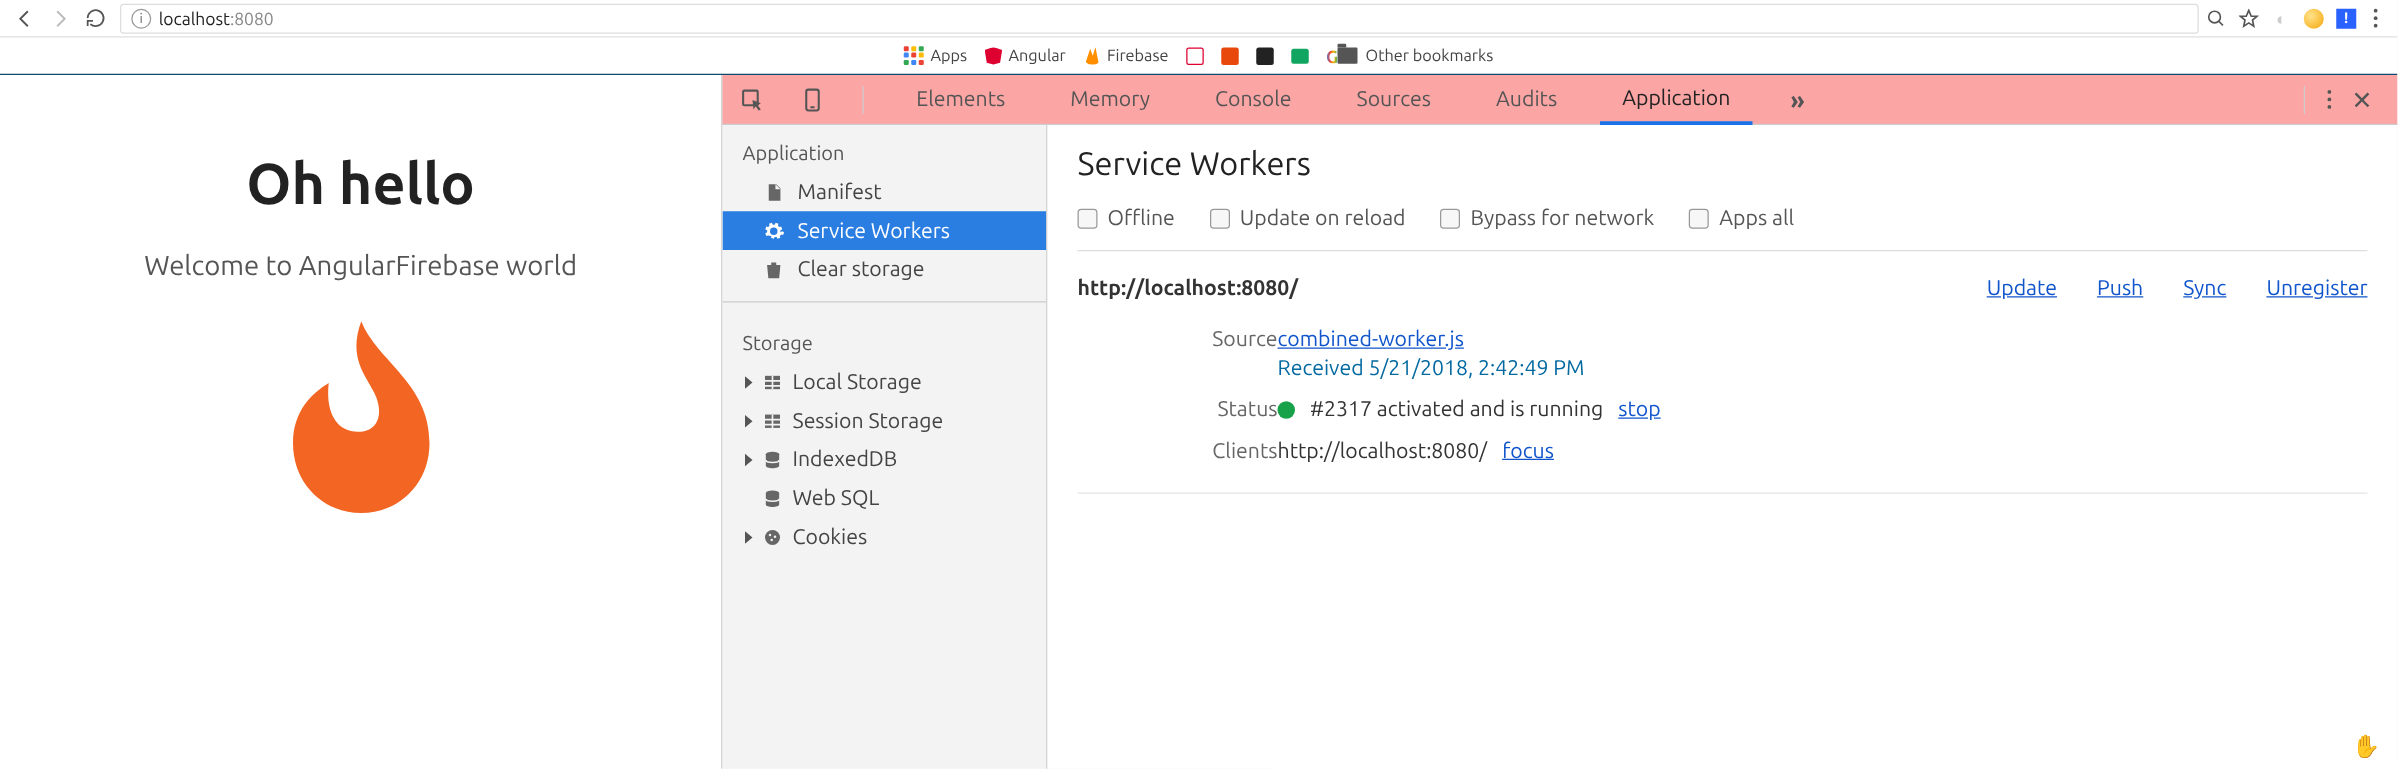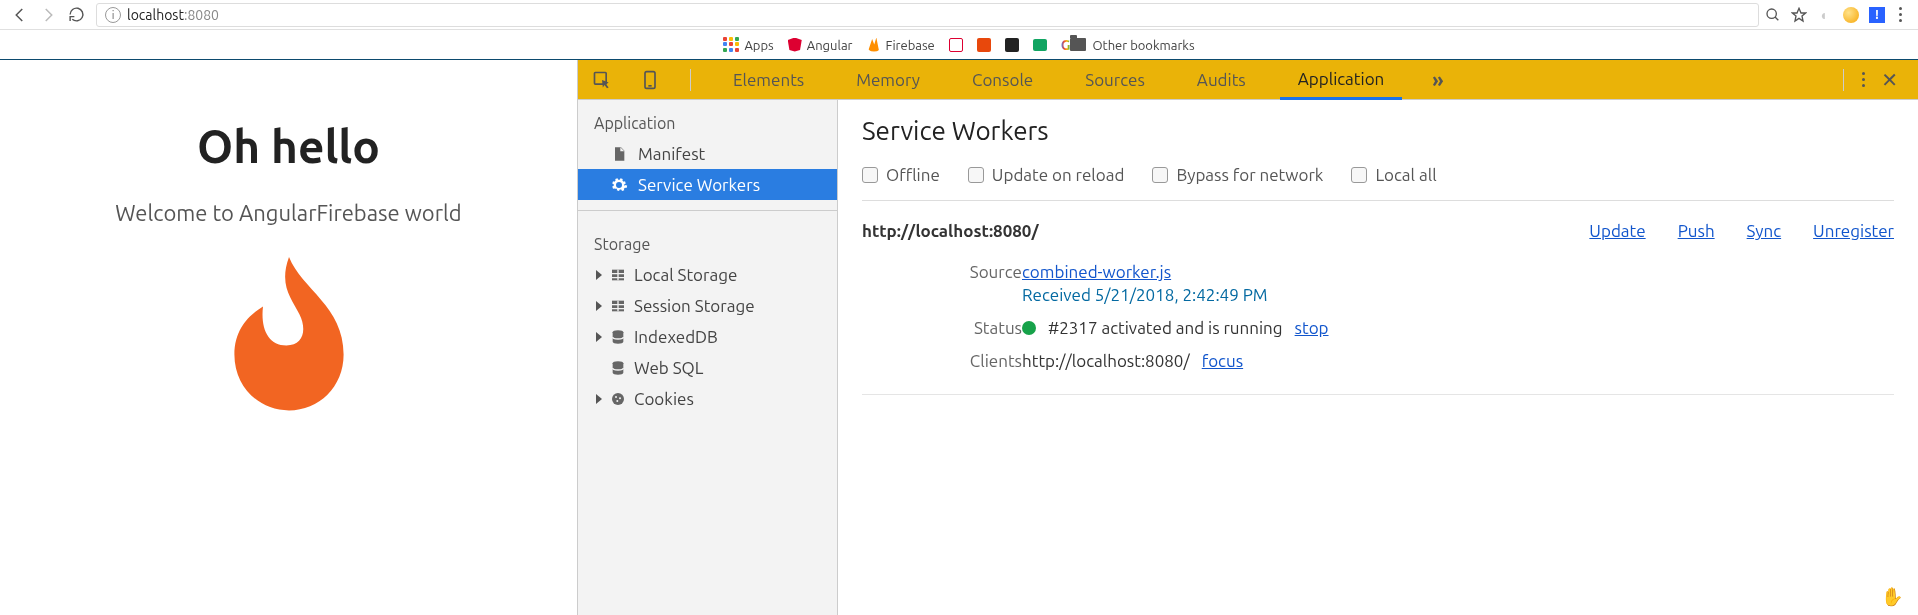--- a/index.html
+++ b/index.html
@@ -38,21 +38,21 @@
   
   .main { flex:1; display:flex; min-height:0; }
   .page { width:577px; display:flex; flex-direction:column; align-items:center; padding-top:60px; }
   .page h1 { font-size:46px; font-weight:700; color:#222; margin-bottom:28px; }
   .page p { font-size:22px; color:#555; margin-bottom:30px; }
   .flame { width:130px; height:160px; }
   .flame path { fill:#f26522; }
 
   
   .dt { flex:1; display:flex; flex-direction:column; border-left:1px solid #ccc; background:#f3f3f3; }
-  .dt-tabs { height:40px; display:flex; align-items:center; border-bottom:1px solid #ccc; padding:0 8px; gap:16px; background:#eab308; }
+  .dt-tabs { height:40px; display:flex; align-items:center; border-bottom:1px solid #ccc; padding:0 8px; gap:16px; background:#fca5a5; }
   .dt-ic { width:32px; height:32px; display:flex; align-items:center; justify-content:center; cursor:pointer; color:#555; }
   .dt-sep { width:1px; height:22px; background:#ccc; margin:0 8px; }
   .dt-tab { padding:0 18px; height:40px; display:flex; align-items:center; font-size:17px; color:#555; cursor:pointer; }
   .dt-tab.active { color:#222; border-bottom:3px solid #1a73e8; }
   .dt-more { padding:0 14px; font-size:20px; font-weight:bold; cursor:pointer; color:#555;}
   .dt-right { margin-left:auto; display:flex; align-items:center; gap:6px; padding-right:6px; }
   .close-x { font-size:20px; cursor:pointer; color:#555; padding:0 6px;}
 
   .dt-body { flex:1; display:flex; min-height:0; }
 
@@ -241,20 +241,28 @@
           <span>Manifest</span>
         </div>
         <div class="sb-item selected">
           <span class="sb-ic">
               <svg width="18" height="18" viewBox="0 0 24 24" fill="#fff">
                 <path d="M12 8a4 4 0 100 8 4 4 0 000-8zm9 4l2 1-1 3-2-.5a8 8 0 01-1.5 1.5l.5 2-3 1-1-2a8 8 0 01-2 0l-1 2-3-1 .5-2A8 8 0 016 16.5L4 17l-1-3 2-1a8 8 0 010-2l-2-1 1-3 2 .5A8 8 0 017.5 6L7 4l3-1 1 2a8 8 0 012 0l1-2 3 1-.5 2A8 8 0 0118 7.5l2-.5 1 3-2 1a8 8 0 010 2z"></path>
               </svg>
             </span>
           <span>Service Workers</span>
         </div>
+        <div class="sb-item">
+          <span class="sb-ic">
+              <svg width="16" height="18" viewBox="0 0 24 24" fill="#666">
+                <path d="M4 6h16l-1.5 16h-13zM9 3h6v3H9z"></path>
+              </svg>
+            </span>
+          <span>Clear storage</span>
+        </div>
 
         <div class="sb-hr"></div>
         <div class="sb-sec">Storage</div>
 
         <div class="sb-tree">
           <span class="tri"></span>
           <svg class="db-ic" viewBox="0 0 24 24" fill="#666">
               <rect x="3" y="4" width="18" height="16"></rect>
               <path d="M3 10h18M3 16h18M12 4v16" stroke="#f3f3f3" stroke-width="2"></path>
             </svg>
@@ -308,21 +316,21 @@
           <label class="opt">
               <span class="cb"></span>
               <span>Update on reload</span>
             </label>
           <label class="opt">
               <span class="cb"></span>
               <span>Bypass for network</span>
             </label>
           <label class="opt">
               <span class="cb"></span>
-              <span>Local all</span>
+              <span>Apps all</span>
             </label>
         </div>
 
         <div class="sw-block">
           <div class="sw-head">
             <span class="sw-url">http://localhost:8080/</span>
             <div class="sw-actions">
               <span class="lnk">Update</span>
               <span class="lnk">Push</span>
               <span class="lnk">Sync</span>

